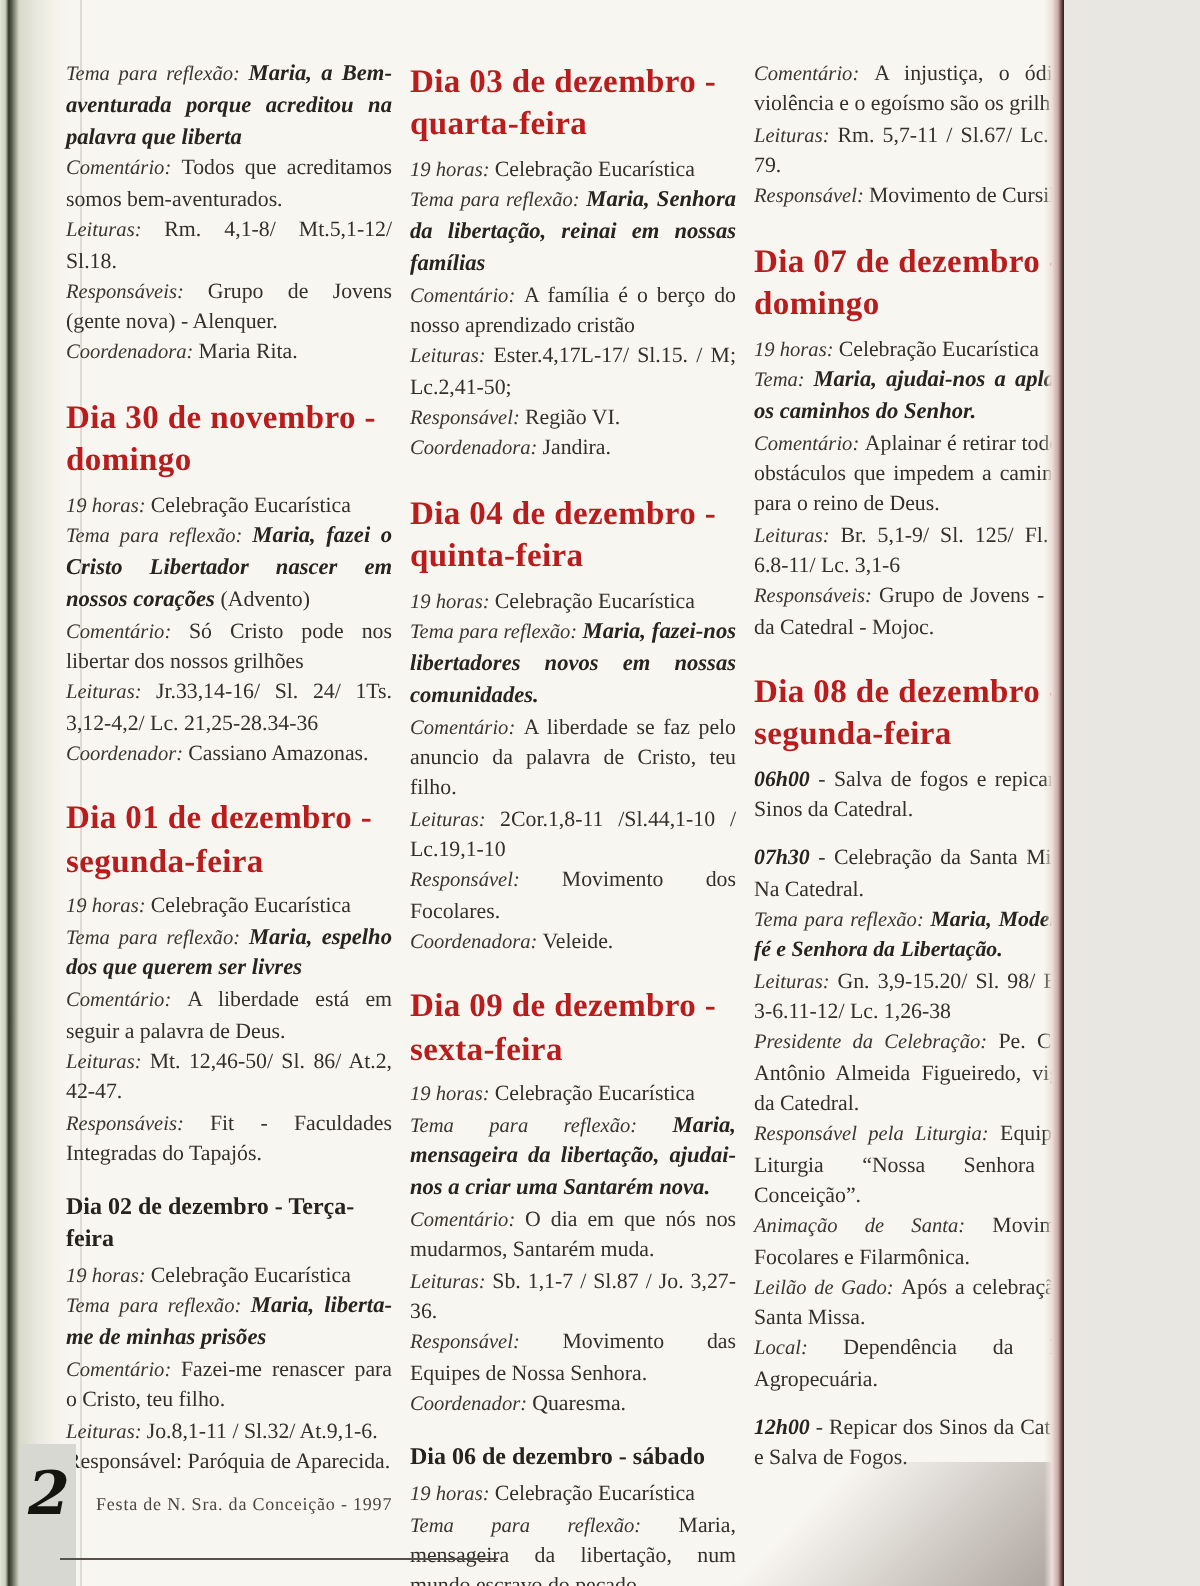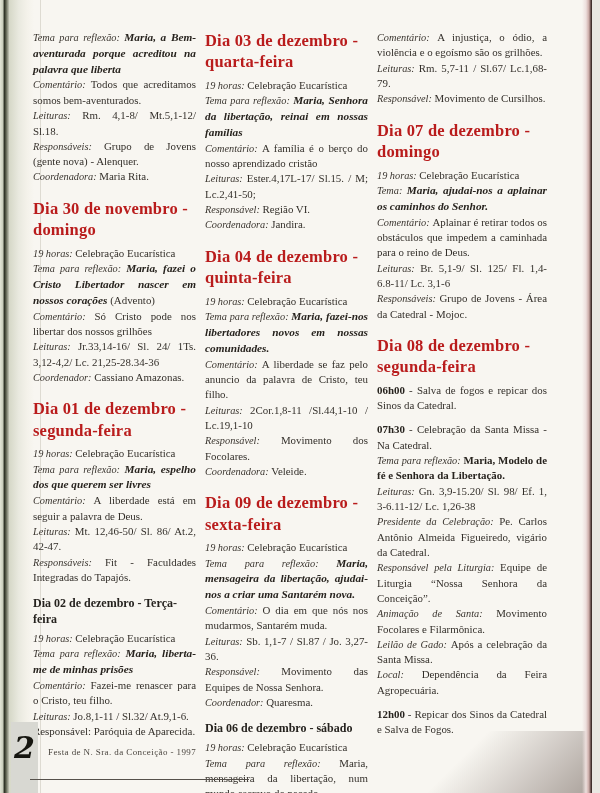--- a/index.html
+++ b/index.html
@@ -1,17 +1,17 @@
 <!DOCTYPE html>
 <html><head>
 <meta charset="utf-8">
 <style>
   html,body{margin:0;padding:0;background:#e9e7e2;}
   .page{
-    position:relative;width:592px;height:793px;overflow:hidden;
+    position:relative;width:532px;height:793px;overflow:hidden;
     background:#f8f6f1;
     font-family:"Liberation Serif", serif;
     color:#332f2a;
   }
   
   .spine{
     position:absolute;left:0;top:0;width:34px;height:100%;z-index:0;
     background:linear-gradient(90deg,#e3e5d6 0%,#c9cdbb 8%,#2f3326 13%,#565a48 17%,#d6d8c8 28%,#e9e9df 55%,#f4f2ea 80%,rgba(248,246,241,0) 100%);
   }
   .spine-line{position:absolute;left:40px;top:0;width:1px;height:100%;background:#dedbd2;z-index:0;}
@@ -29,21 +29,21 @@
     display:flex;gap:9px;
   }
   .col{width:163px;}
   .col:nth-child(3){width:170px;}
   .para{
     margin:0;font-size:10.9px;line-height:1.40;text-align:justify;color:#332f2a;
   }
   .para.gap{margin-top:9px;}
   .seg-label{font-style:italic;font-size:10.3px;color:#3a352f;}
   .seg-theme{font-weight:bold;font-style:italic;font-size:11.3px;color:#27231e;}
-  .seg-bold{font-weight:bold;color:#27231e;}
+  .seg-bold{font-weight:bold;color:#27231e;font-style:italic;}
   .h-large{
     font-weight:bold;font-size:16.5px;line-height:1.30;color:#b91c1c;
     margin:13px 0 5px 0;letter-spacing:0.2px;
   }
   .h-small{
     font-weight:bold;font-size:12px;line-height:1.32;color:#26231f;
     margin:11px 0 3px 0;
   }
   .block:first-child .h-large,.block:first-child .h-small{margin-top:0;}
   

